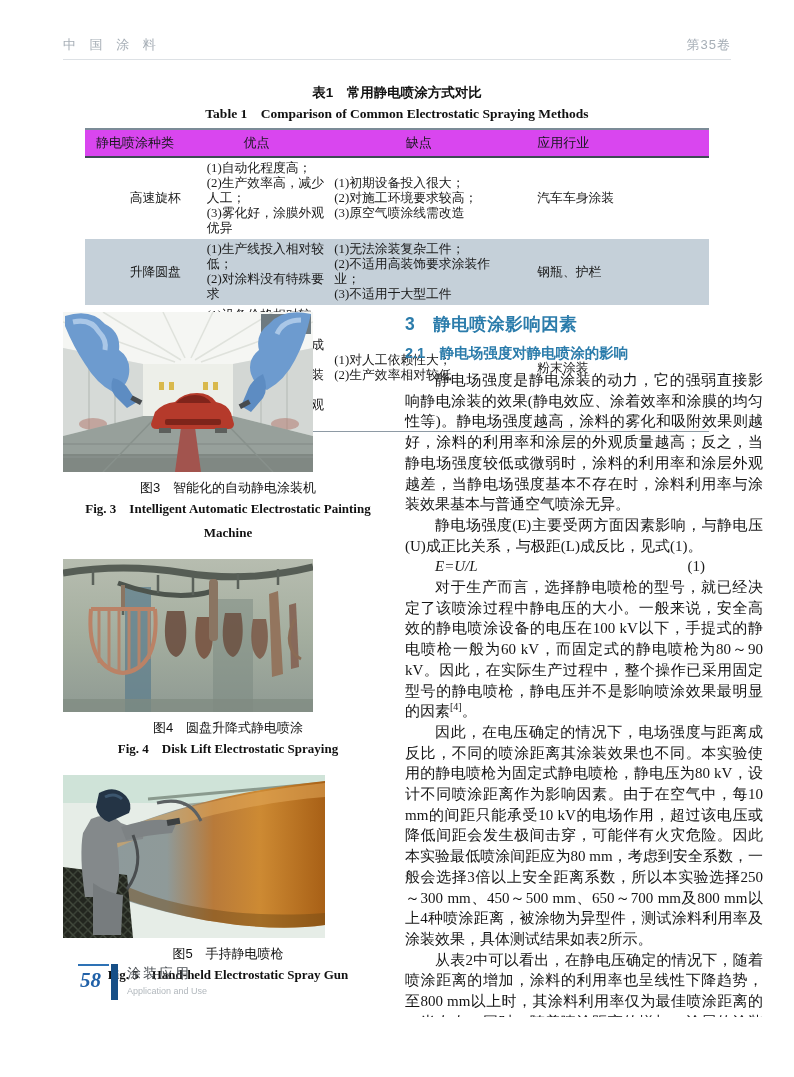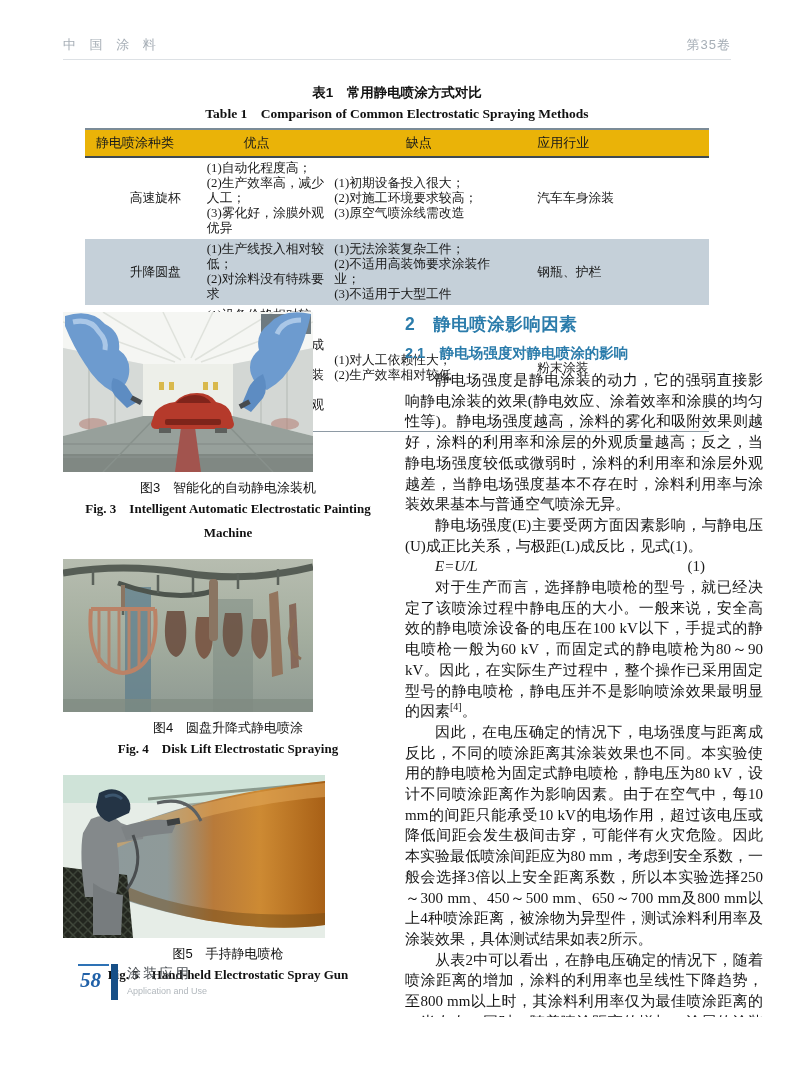--- a/index.html
+++ b/index.html
@@ -24,21 +24,21 @@
     text-align:center; font-family:"Liberation Sans", sans-serif;
     font-weight:bold; font-size:13.5px; color:#111; margin-bottom:3px;
   }
   .tbl-title-en {
     text-align:center; font-family:"Liberation Serif", serif;
     font-weight:bold; font-size:13.5px; color:#111; margin-bottom:5px;
   }
   table { width:100%; border-collapse:collapse; table-layout:fixed; font-size:12.8px; }
   col.c1{width:16%;} col.c2{width:23%;} col.c3{width:29%;} col.c4{width:32%;}
   thead th {
-    background:#eab308; font-weight:normal; font-size:13px; color:#15181b;
+    background:#d946ef; font-weight:normal; font-size:13px; color:#15181b;
     border-top:2px solid #77club;
     border-top:2px solid #78markerb;
     border-top:2px solid #7b8b97; border-bottom:2px solid #3e4a54;
     padding:4px 2px; text-align:center;
   }
   thead th.h4 { text-align:left; padding-left:28px; }
   tbody td {
     vertical-align:middle; line-height:15px; padding:3px 4px;
     white-space:pre-line;
   }
@@ -316,21 +316,21 @@
         </div>
         <figcaption>
           <div class="cap-cn">图5　手持静电喷枪</div>
           <div class="cap-en">Fig. 5　Hand-held Electrostatic Spray Gun</div>
         </figcaption>
       </figure>
 
     </div>
 
     <div class="col-right">
-      <h2 class="sec-h2">2　静电喷涂影响因素</h2>
+      <h2 class="sec-h2">3　静电喷涂影响因素</h2>
       <h3 class="sec-h3">2.1　静电场强度对静电喷涂的影响</h3>
       <p>静电场强度是静电涂装的动力，它的强弱直接影响静电涂装的效果(静电效应、涂着效率和涂膜的均匀性等)。静电场强度越高，涂料的雾化和吸附效果则越好，涂料的利用率和涂层的外观质量越高；反之，当静电场强度较低或微弱时，涂料的利用率和涂层外观越差，当静电场强度基本不存在时，涂料利用率与涂装效果基本与普通空气喷涂无异。</p>
       <p>静电场强度(E)主要受两方面因素影响，与静电压(U)成正比关系，与极距(L)成反比，见式(1)。</p>
       <div class="equation">
         <span class="eq-body">E=U/L</span>
         <span class="eq-no">(1)</span>
       </div>
       <p><span>对于生产而言，选择静电喷枪的型号，就已经决定了该喷涂过程中静电压的大小。一般来说，安全高效的静电喷涂设备的电压在100 kV以下，手提式的静电喷枪一般为60 kV，而固定式的静电喷枪为80～90 kV。因此，在实际生产过程中，整个操作已采用固定型号的静电喷枪，静电压并不是影响喷涂效果最明显的因素</span><sup class="ref">[4]</sup><span>。</span></p>
       <p>因此，在电压确定的情况下，电场强度与距离成反比，不同的喷涂距离其涂装效果也不同。本实验使用的静电喷枪为固定式静电喷枪，静电压为80 kV，设计不同喷涂距离作为影响因素。由于在空气中，每10 mm的间距只能承受10 kV的电场作用，超过该电压或降低间距会发生极间击穿，可能伴有火灾危险。因此本实验最低喷涂间距应为80 mm，考虑到安全系数，一般会选择3倍以上安全距离系数，所以本实验选择250～300 mm、450～500 mm、650～700 mm及800 mm以上4种喷涂距离，被涂物为异型件，测试涂料利用率及涂装效果，具体测试结果如表2所示。</p>
       <p>从表2中可以看出，在静电压确定的情况下，随着喷涂距离的增加，涂料的利用率也呈线性下降趋势，至800 mm以上时，其涂料利用率仅为最佳喷涂距离的一半左右。同时，随着喷涂距离的增加，涂层的涂装效</p>

